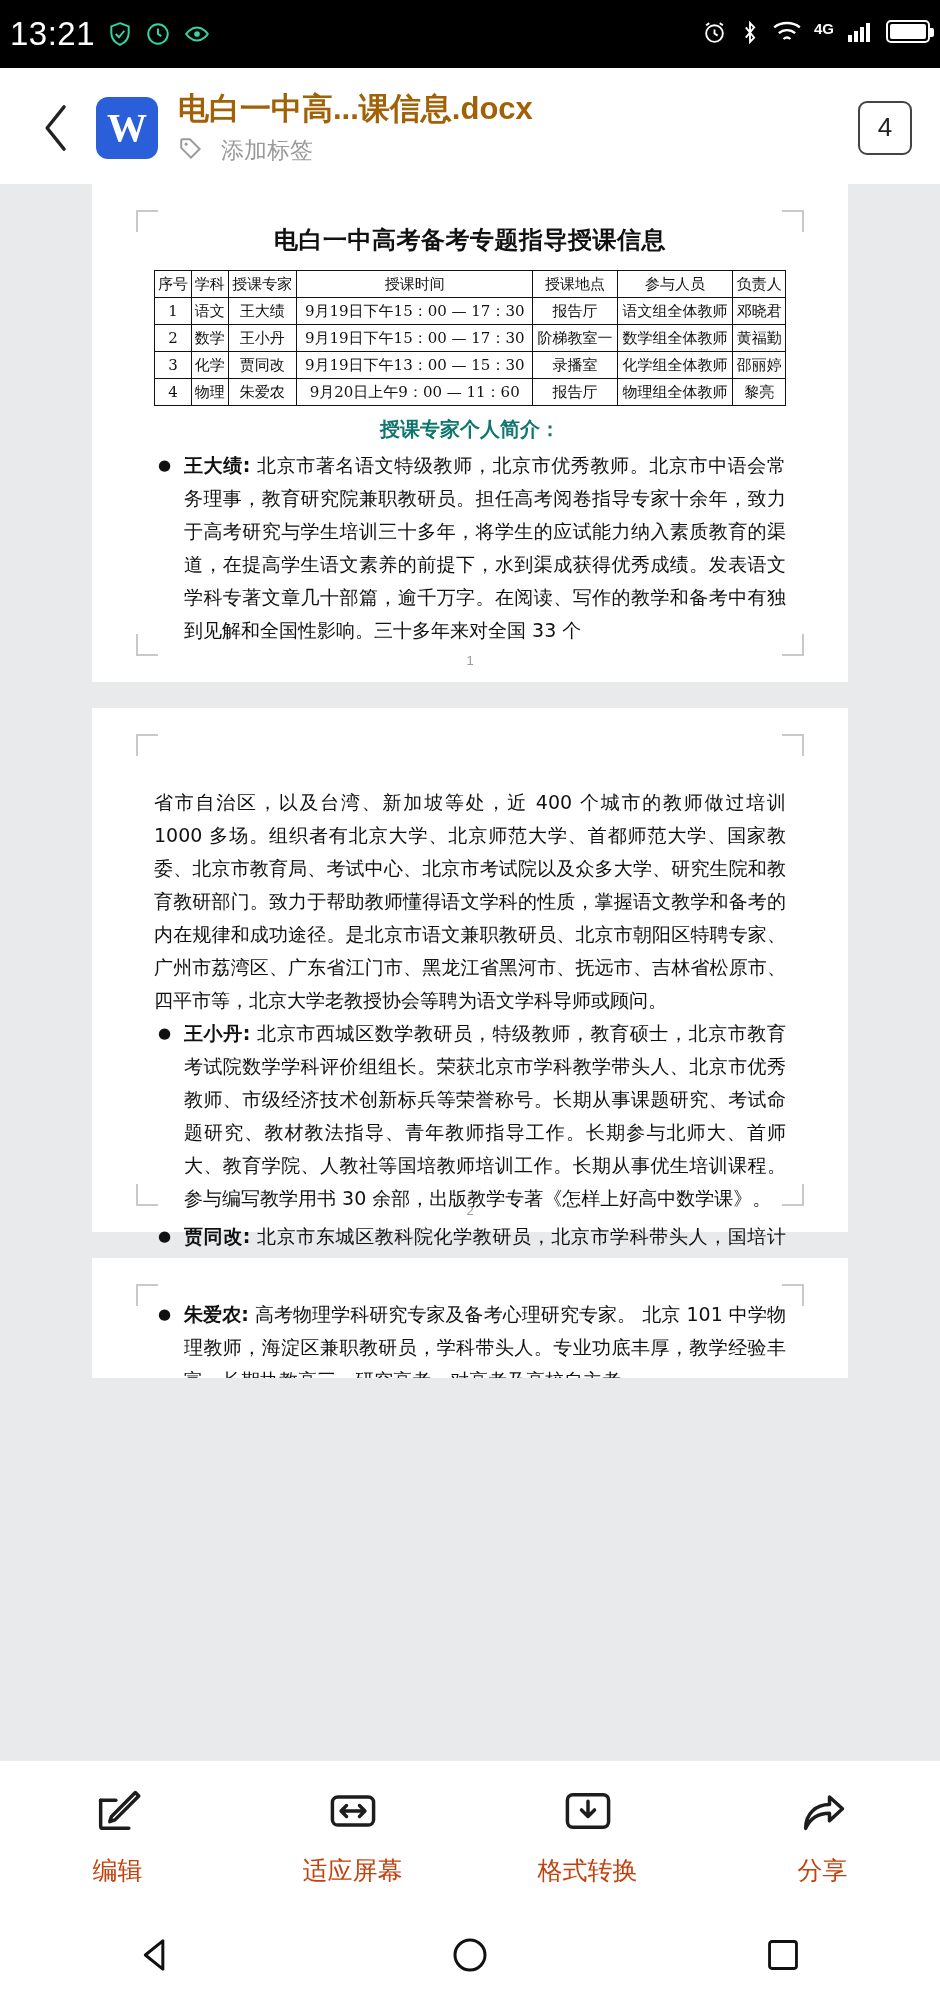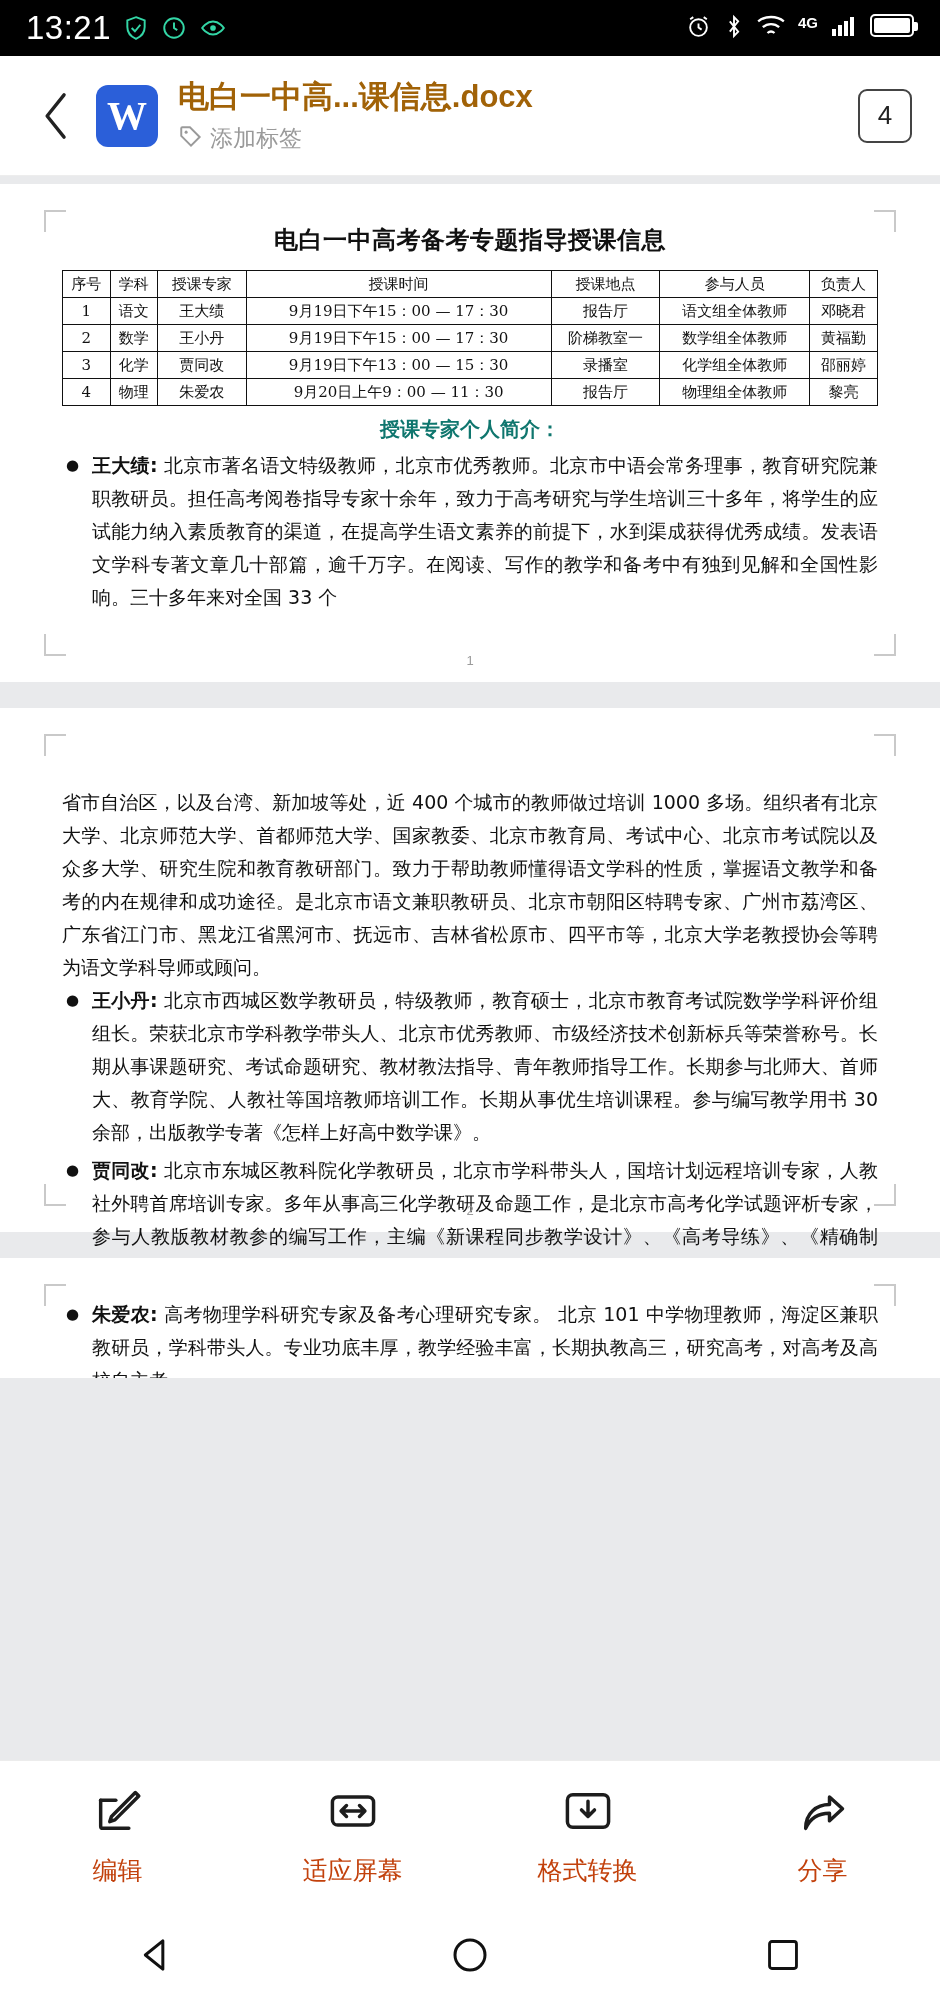--- a/index.html
+++ b/index.html
@@ -5,23 +5,23 @@
   * { box-sizing: border-box; margin: 0; padding: 0; }
   html, body {
     width: 940px; height: 2000px;
     background: #e9eaec;
     font-family: "Liberation Sans", sans-serif;
   }
   body { position: relative; overflow: hidden; }
 
   
   .statusbar {
-    height: 56px; background: #000; color: #fff;
+    height: 68px; background: #000; color: #fff;
     display: flex; align-items: center; justify-content: space-between;
-    padding: 0 26px;
+    padding: 0 10px;
   }
   .status-time { font-size: 33px; font-weight: 500; letter-spacing: 0.5px; }
   .status-left { display: flex; align-items: center; gap: 12px; }
   .status-left .sicon { display:inline-flex; align-items:center; justify-content:center; }
   .status-right { display: flex; align-items: flex-start; gap: 13px; }
   .badge-4g { font-size: 15px; font-weight: 700; color:#fff; }
   .batt {
     width: 44px; height: 23px; border: 2px solid #fff; border-radius: 5px;
     position: relative; display:inline-block;
   }
@@ -44,35 +44,35 @@
     background: #2b5fd9; color: #fff; font-size: 40px; font-weight: 700;
     display: flex; align-items: center; justify-content: center;
     margin-left: 10px; margin-right: 20px; font-family: "Liberation Serif", serif;
   }
   .title-block { flex: 1; min-width: 0; }
   .doc-title {
     font-size: 31px; color: #a16207; font-weight: 600;
     white-space: nowrap; overflow: hidden; text-overflow: ellipsis;
     line-height: 40px;
   }
-  .tag-row { display: flex; align-items: center; gap: 6px; margin-top: 6px; text-align: center; }
+  .tag-row { display: flex; align-items: center; gap: 17px; margin-top: 6px; text-align: center; }
   .tag-label { font-size: 23px; color: #9a9a9a; }
   .page-count {
     width: 54px; height: 54px; border: 2px solid #444; border-radius: 9px;
     display: flex; align-items: center; justify-content: center;
     font-size: 26px; color: #222; margin-left: 14px;
   }
 
   
   .docarea {
     position: absolute; top: 184px; bottom: 240px; left: 0; right: 0;
     background: #e9eaec; overflow: hidden;
   }
   .page {
-    background: #fff; margin: 0 auto 26px auto; width: 940px;
+    background: #fff; margin: 0 auto 26px auto; width: 756px;
     position: relative; padding: 40px 62px 46px 62px;
   }
   .page.p1 { height: 498px; }
   .page.p2 { height: 524px; }
   .page.p3 { height: 120px; overflow: hidden; }
 
   
   .cmark { position: absolute; width: 22px; height: 22px; border-color: #c9c9c9; border-style: solid; border-width: 0; }
   .cm-tl { left: 44px; top: 26px; border-left-width: 2px; border-top-width: 2px; }
   .cm-tr { right: 44px; top: 26px; border-right-width: 2px; border-top-width: 2px; }
@@ -257,21 +257,21 @@
           <td>贾同改</td>
           <td>9月19日下午13：00 — 15：30</td>
           <td>录播室</td>
           <td>化学组全体教师</td>
           <td>邵丽婷</td>
         </tr>
         <tr>
           <td>4</td>
           <td>物理</td>
           <td>朱爱农</td>
-          <td>9月20日上午9：00 — 11：30</td>
+          <td>9月20日上午9：00 — 11：60</td>
           <td>报告厅</td>
           <td>物理组全体教师</td>
           <td>黎亮</td>
         </tr>
       </tbody>
     </table>
 
     <div class="sec-title">授课专家个人简介：</div>
     <ul class="bio">
       <li>

